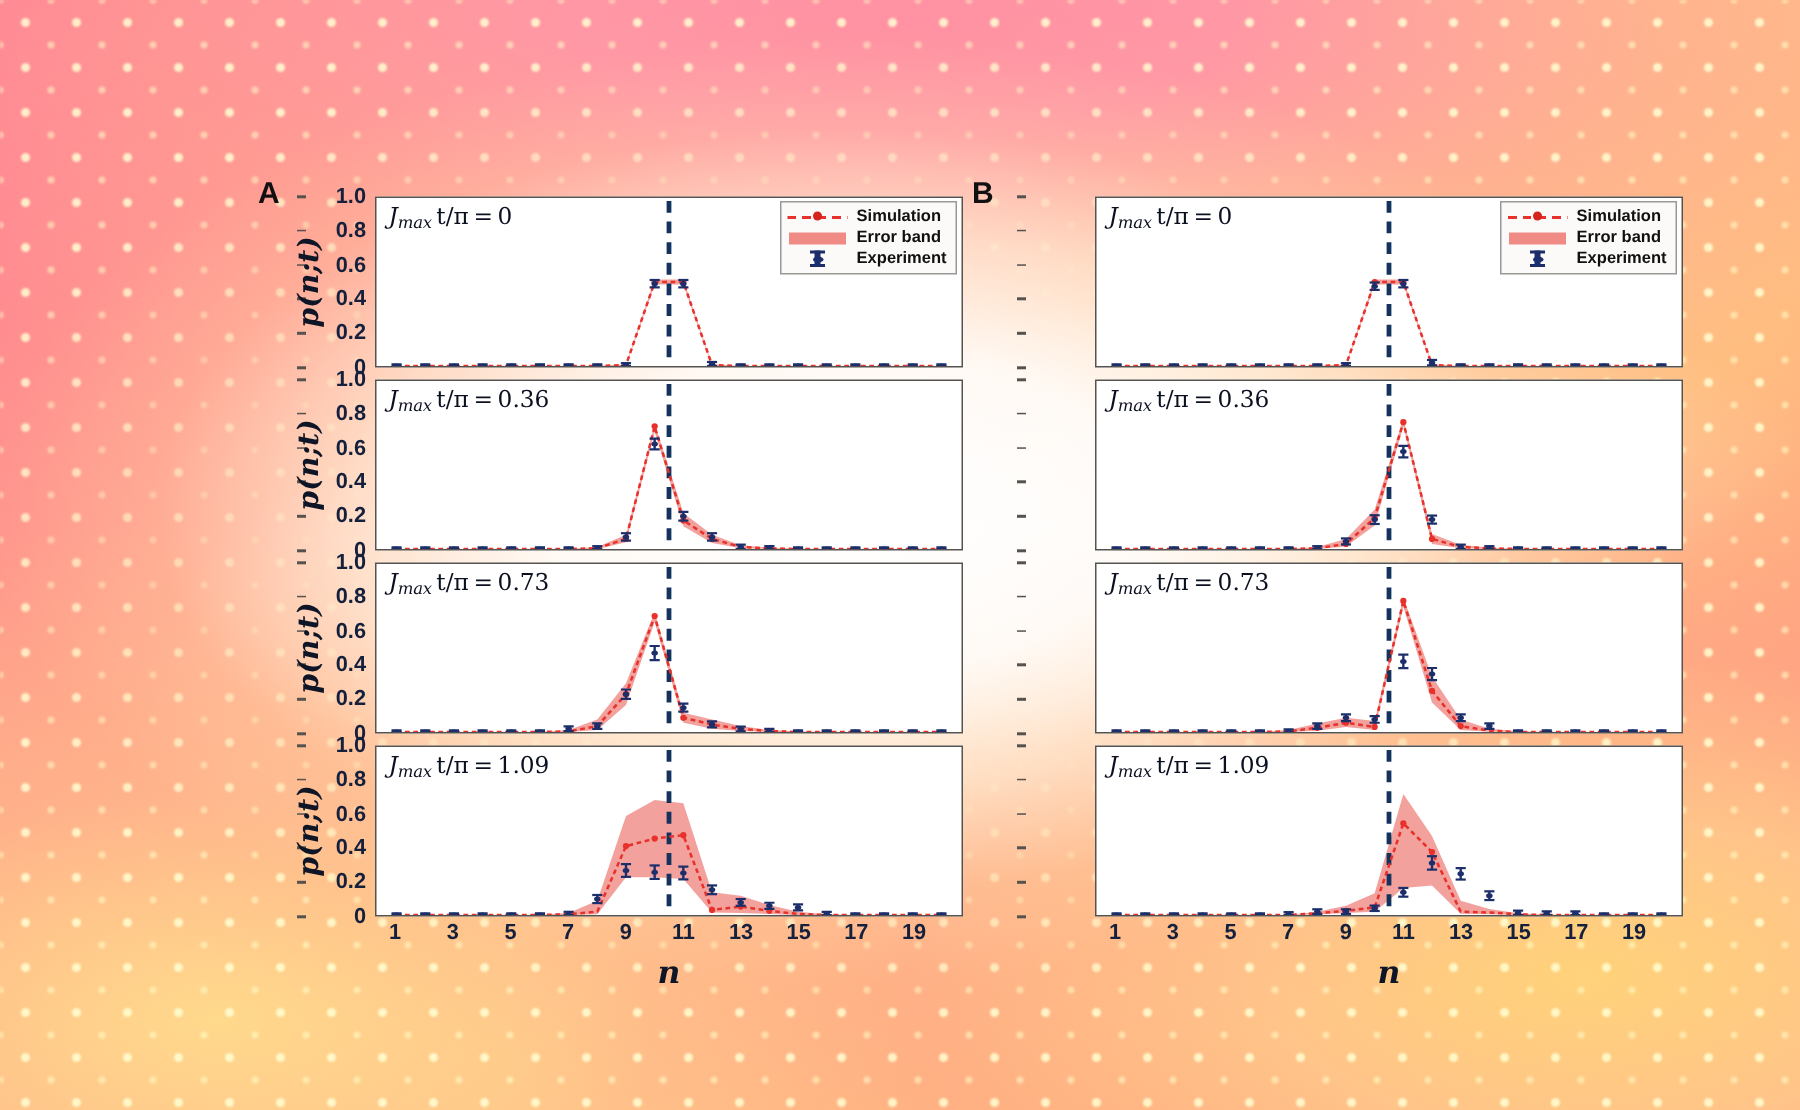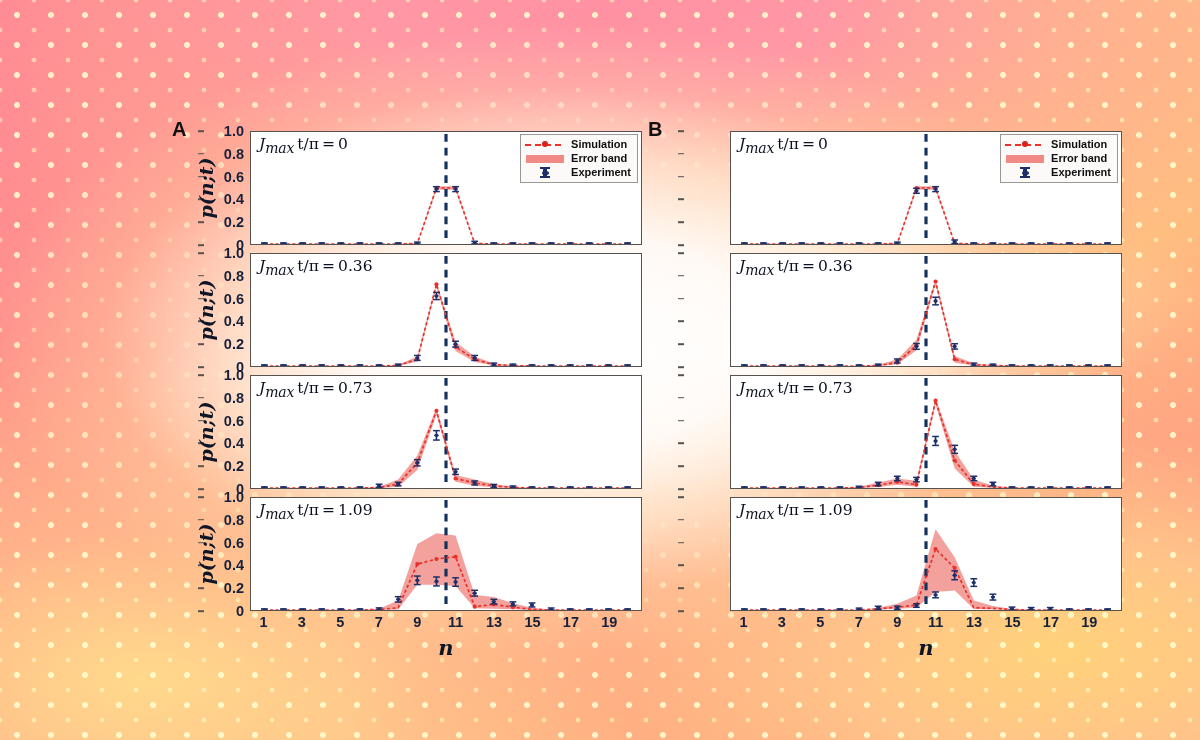--- a/index.html
+++ b/index.html
@@ -77,21 +77,21 @@
     font-size:19px;color:#0d1526;white-space:nowrap;font-weight:600;
   }
   .col-a .ylabel-axis{right:auto;left:-104px;width:120px;text-align:center;}
 
   .ptitle{
     position:absolute;left:8px;top:3px;
     font-family:"DejaVu Serif", serif;font-size:15.5px;color:#0b1020;
     white-space:nowrap;z-index:4;
   }
   .ptitle i{font-style:italic;}
-  .ptitle .sub{font-size:14px;font-style:italic;vertical-align:-0.28em;letter-spacing:-0.2px;}
+  .ptitle .sub{font-size:11px;font-style:italic;vertical-align:-0.28em;letter-spacing:-0.2px;}
 
   .xlabels{position:absolute;left:0;top:114px;width:392px;height:26px;}
   .xtick{
     position:absolute;top:3px;transform:translateX(-50%);
     font-family:"Liberation Sans", sans-serif;font-weight:bold;
     font-size:14.5px;color:#14203c;
   }
   .xlabel-axis{
     position:absolute;left:0;top:138px;width:392px;text-align:center;
     font-family:"DejaVu Serif", serif;font-style:italic;font-weight:600;

